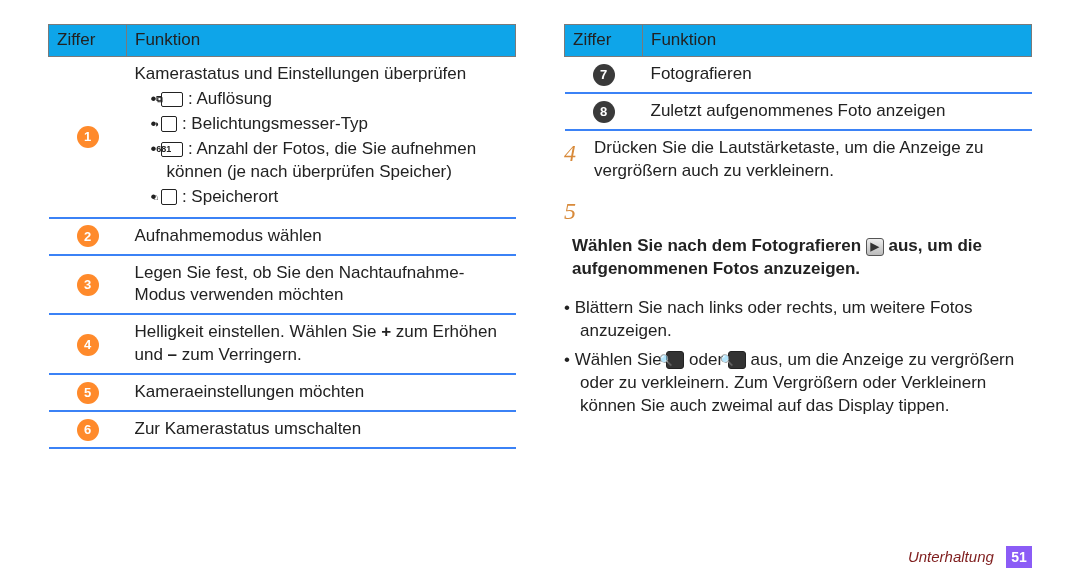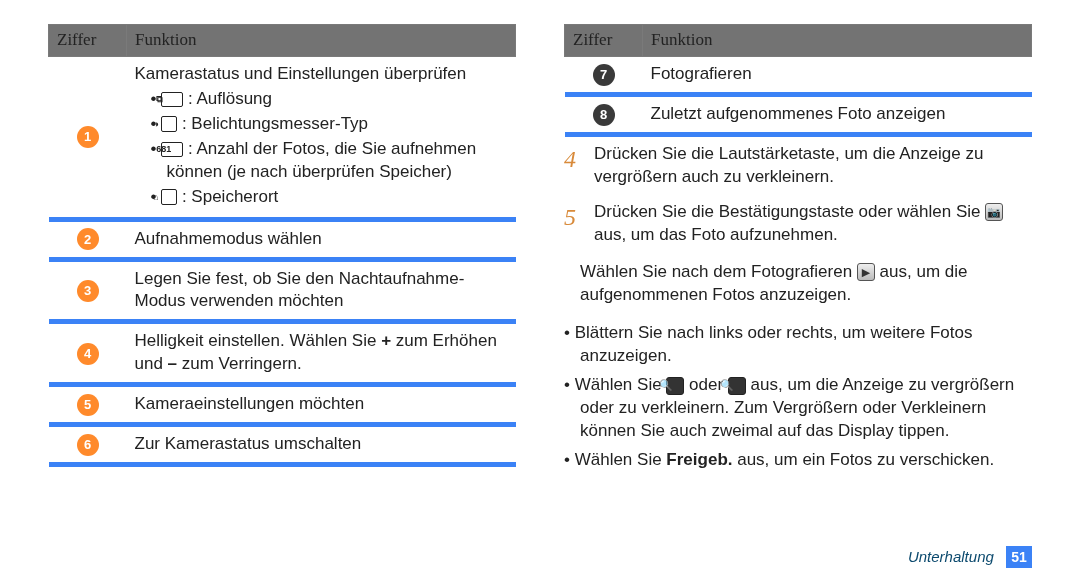--- a/index.html
+++ b/index.html
@@ -24,30 +24,29 @@
   }
   .col {
     flex: 1 1 50%;
     min-width: 0;
   }
   table.func {
     width: 100%;
     border-collapse: collapse;
   }
   table.func th {
-    background: #737373;
+    background: #0ea5e9;
     border: 1px solid #7a7a7a;
     padding: 4px 8px;
     text-align: left;
     font-weight: normal;
-    font-family: Liberation Serif, serif;
   }
   table.func th.ziffer { width: 78px; }
   table.func td {
-    border-bottom: 5px solid #3b82f6;
+    border-bottom: 2px solid #3b82f6;
     padding: 6px 8px 6px 8px;
     vertical-align: middle;
   }
   table.func td.num {
     text-align: center;
     vertical-align: middle;
   }
   .circ-num {
     display: inline-flex;
     width: 22px; height: 22px;
@@ -99,21 +98,21 @@
     width: 22px;
     vertical-align: top;
   }
   .step {
     display: flex;
     gap: 8px;
     margin: 6px 0;
   }
   .step .step-body { flex: 1; }
   .step .step-body p { margin: 0 0 6px 0; }
-  .body-p { margin: 8px 0 4px 16px; }
+  .body-p { margin: 8px 0 4px 8px; font-weight: bold; }
   ul.body-bullets {
     margin: 16px 0 0 0;
     padding-left: 0;
     list-style: none;
   }
   ul.body-bullets li {
     padding-left: 16px;
     text-indent: -16px;
     margin: 6px 0;
   }
@@ -139,29 +138,29 @@
     border-color: #222;
   }
   .footer {
     position: absolute;
     right: 48px;
     bottom: 18px;
     font-size: 15px;
   }
   .footer .section {
     font-style: italic;
-    color: #0c4a6e;
+    color: #7f1d1d;
     margin-right: 8px;
   }
   .footer .pnum {
     display: inline-flex;
     align-items: center;
     justify-content: center;
     width: 26px; height: 22px;
-    background: #3b82f6;
+    background: #8b5cf6;
     color: #fff;
     font-weight: bold;
     font-style: normal;
     font-size: 14px;
   }
   b { font-weight: bold; }
 </style>
 </head>
 <body>
 
@@ -235,30 +234,28 @@
     <div class="step">
       <span class="num-step">4</span>
       <div class="step-body">
         <p>Drücken Sie die Lautstärketaste, um die Anzeige zu vergrößern auch zu verkleinern.</p>
       </div>
     </div>
 
     <div class="step">
       <span class="num-step">5</span>
       <div class="step-body">
-        <p><span>Drücken Sie die Bestätigungstaste oder wählen Sie </span><span class="inline-icon">📷</span><span> aus, um das Foto aufzunehmen.</span></p>
       </div>
     </div>
 
     <p class="body-p"><span>Wählen Sie nach dem Fotografieren </span><span class="inline-icon">▶</span><span> aus, um die aufgenommenen Fotos anzuzeigen.</span></p>
 
     <ul class="body-bullets">
       <li>Blättern Sie nach links oder rechts, um weitere Fotos anzuzeigen.</li>
       <li><span>Wählen Sie </span><span class="inline-icon dark">🔍</span><span> oder </span><span class="inline-icon dark">🔍</span><span> aus, um die Anzeige zu vergrößern oder zu verkleinern. Zum Vergrößern oder Verkleinern können Sie auch zweimal auf das Display tippen.</span></li>
-      <li><span>Wählen Sie </span><b>Freigeb.</b><span> aus, um ein Fotos zu verschicken.</span></li>
     </ul>
   </div>
 
   <div class="footer">
     <span class="section">Unterhaltung</span>
     <span class="pnum">51</span>
   </div>
 
 </div>
 

